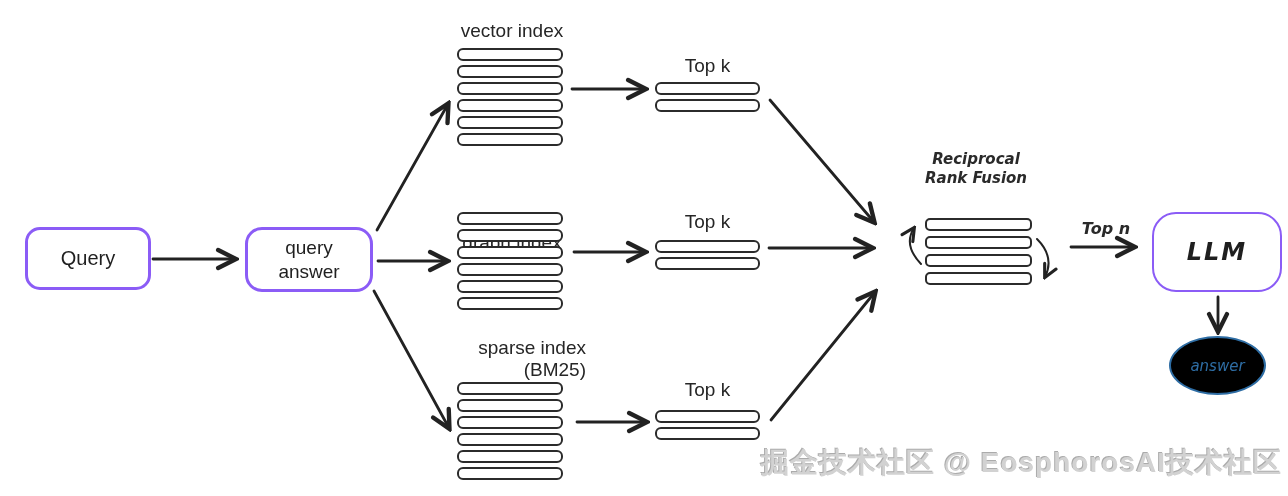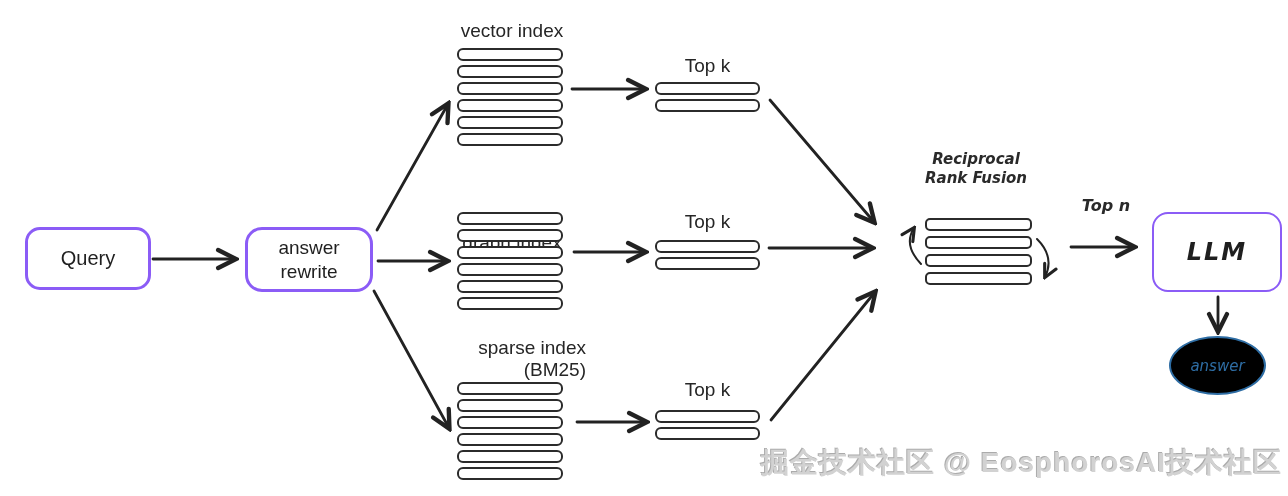--- a/index.html
+++ b/index.html
@@ -13,23 +13,23 @@
     display:flex;align-items:center;justify-content:center;text-align:center;box-sizing:border-box;
   }
   .box .txt{line-height:1.25;}
   .label{position:absolute;text-align:center;font-size:19px;font-weight:500;color:#262626;}
   .stack{position:absolute;}
   .bar{height:9px;border:2px solid #2b2b2b;border-radius:6px;background:#fff;margin-bottom:4px;}
   .stack-fusion .bar{margin-bottom:5px;border-radius:5px;}
   .hand{font-family:"DejaVu Sans",sans-serif;font-style:italic;}
   .fusion-label{position:absolute;left:908px;top:150px;width:136px;text-align:center;
     font-size:15px;line-height:19px;font-weight:600;color:#2a2a2a;}
-  .topn{position:absolute;left:1070px;top:196px;width:72px;text-align:center;
+  .topn{position:absolute;left:1070px;top:219px;width:72px;text-align:center;
     font-size:16px;font-weight:600;color:#2a2a2a;}
-  .llm-box{left:1152px;top:212px;width:130px;height:80px;border-radius:16px;border-width:2.5px;}
+  .llm-box{left:1152px;top:212px;width:130px;height:80px;border-radius:24px;border-width:2.5px;}
   .llm-box .txt{font-size:24px;font-weight:700;letter-spacing:2px;}
   .answer{
     position:absolute;left:1169px;top:336px;width:97px;height:59px;border-radius:50%;
     border:2.5px solid #2e6da4;background:#000000;display:flex;align-items:center;justify-content:center;
     color:#2e6da4;font-size:15px;font-weight:400;box-sizing:border-box;
   }
   .watermark{
     position:absolute;right:6px;top:444px;font-size:28px;font-weight:700;letter-spacing:1px;
     color:#d2d2d2;text-shadow:-1px -1px 0 #ababab,1px 1px 1px #ffffff;white-space:nowrap;text-align:right;
   }
@@ -63,21 +63,21 @@
       <path d="M921,264 Q903,245 914,228" marker-end="url(#arrow)"></path>
       <path d="M1037,239 Q1055,257 1045,277" marker-end="url(#arrow)"></path>
     </g>
   </svg>
 
   <div class="box" style="left:25px;top:227px;width:126px;height:63px;">
     <div class="txt" style="font-size:20px;">Query</div>
   </div>
 
   <div class="box" style="left:245px;top:227px;width:128px;height:65px;border-radius:17px;">
-    <div class="txt" style="font-size:19px;width:80px;">answer rewrite</div>
+    <div class="txt" style="font-size:19px;width:80px;">query answer</div>
   </div>
 
   <div class="label" style="left:442px;top:20px;width:140px;">vector index</div>
   <div class="stack" style="left:457px;top:48px;width:106px;">
       <div class="bar"></div>
       <div class="bar"></div>
       <div class="bar"></div>
       <div class="bar"></div>
       <div class="bar"></div>
       <div class="bar"></div>

